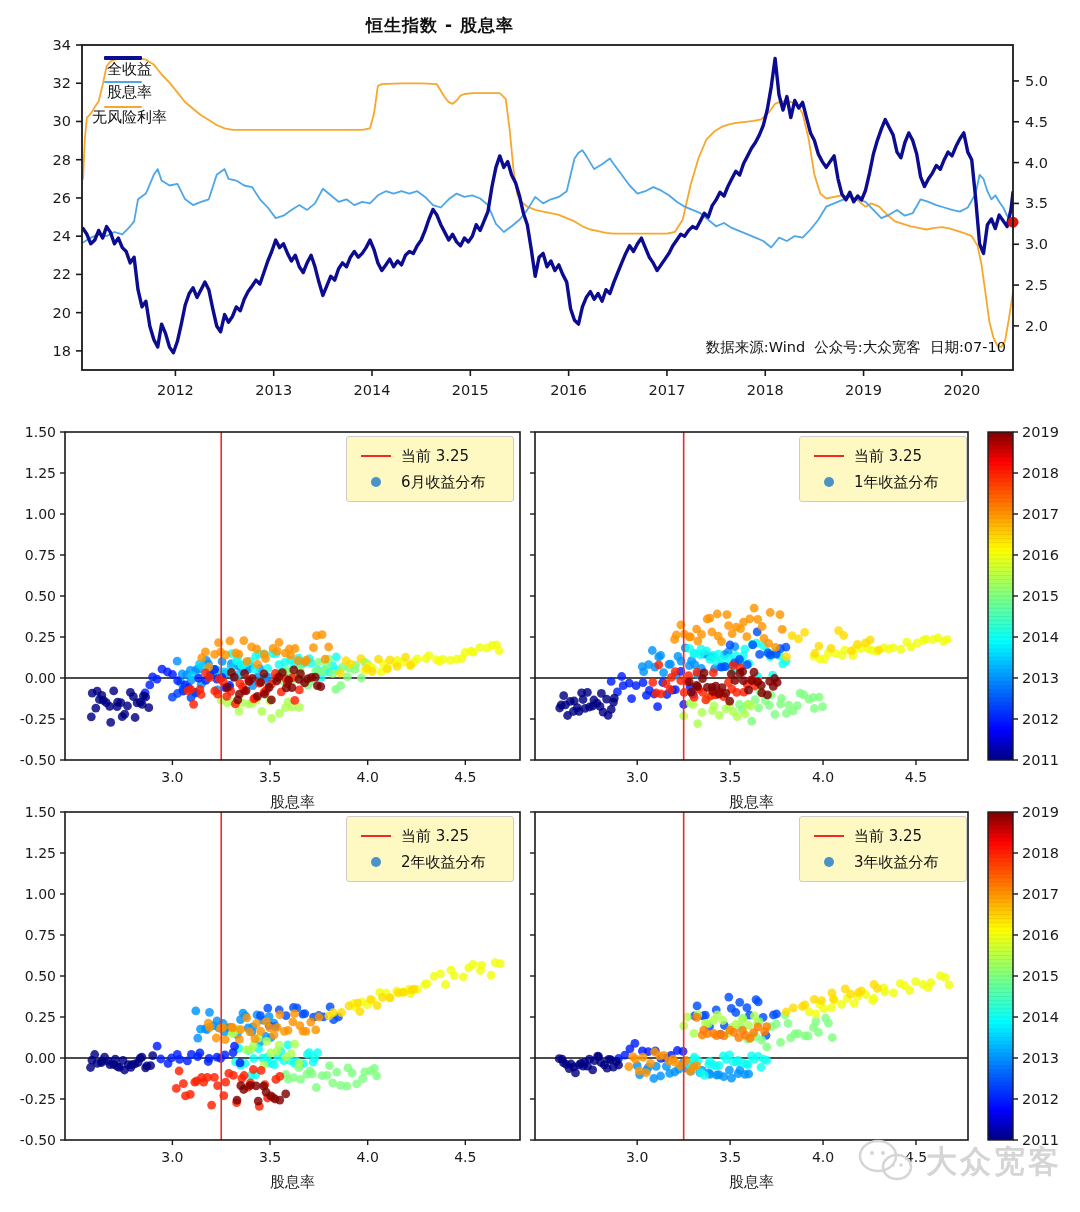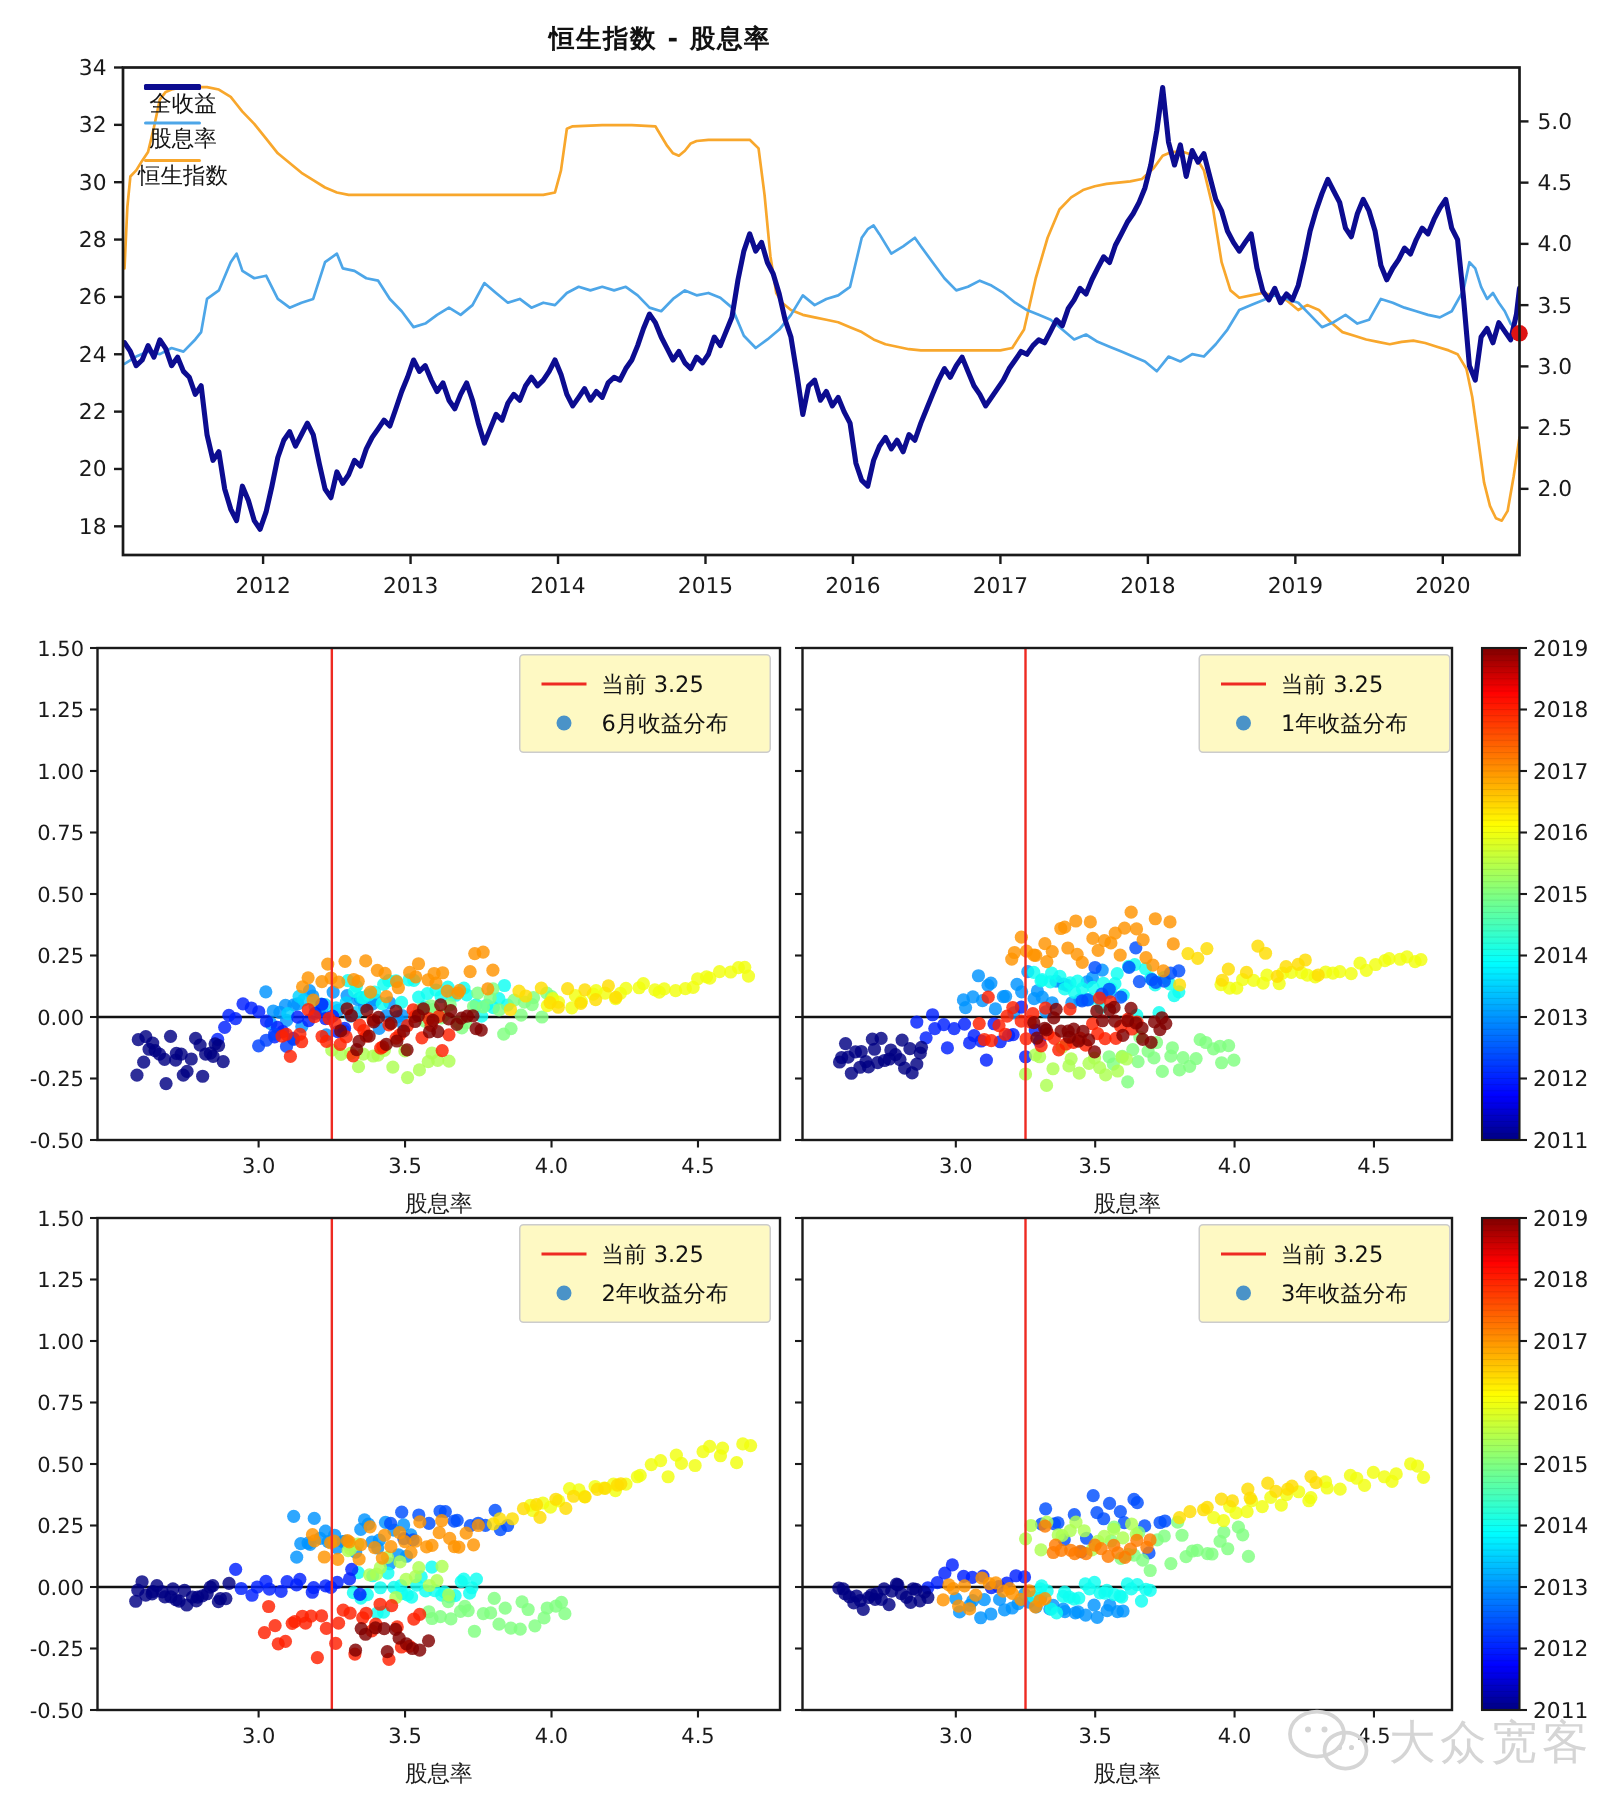--- a/index.html
+++ b/index.html
@@ -13,21 +13,21 @@
   .top-legend .sw{display:inline-block;width:38px;margin-right:14px;border-radius:1px;}
   .top-legend .lb{font-size:15px;color:#111;}
   .annot{position:absolute;right:74px;top:338px;font-size:14.5px;color:#111;white-space:pre;}
   .sc-legend{position:absolute;width:168px;background:#fef9c3;border:1px solid #cccccc;
         border-radius:3px;padding:6px 10px 6px 8px;box-sizing:border-box;}
   .sc-legend .row{display:flex;align-items:center;height:26px;}
   .sc-legend .line-sw{display:inline-block;width:30px;height:2px;margin:0 10px 0 6px;}
   .sc-legend .dot-sw{display:inline-block;width:10px;height:10px;border-radius:50%;margin:0 20px 0 16px;}
   .sc-legend .lb{font-size:15px;color:#111;}
   .watermark{position:absolute;right:18px;top:1136px;display:flex;align-items:center;
-        color:#d5d5d5;}
+        color:#d5d5d5;font-weight:bold;}
   .watermark .wm-text{font-size:31px;letter-spacing:3px;color:#d5d5d5;}
 </style>
 </head>
 <body>
 
 <div class="page">
 
   <svg id="chart-svg" width="1080" height="1212">
       <g>
         <clipPath id="clip-top">
@@ -1534,24 +1534,25 @@
     <div class="row">
       <span class="sw" style="height: 4px; background: rgb(12, 12, 144);"></span>
       <span class="lb">全收益</span>
     </div>
     <div class="row">
       <span class="sw" style="height: 2px; background: rgb(77, 166, 232);"></span>
       <span class="lb">股息率</span>
     </div>
     <div class="row">
       <span class="sw" style="height: 2px; background: rgb(248, 167, 44);"></span>
-      <span class="lb">恒生指数</span>
+      <span class="lb">无风险利率</span>
     </div>
   </div>
 
+  <div class="annot">数据来源:Wind  公众号:大众宽客  日期:07-10</div>
 
   <div class="sc-legend" style="left:346px;top:436px">
     <div class="row">
       <span class="line-sw" style="background: rgb(238, 42, 34);"></span>
       <span class="lb">当前 3.25</span>
     </div>
     <div class="row">
       <span class="dot-sw" style="background: rgb(74, 147, 200);"></span>
       <span class="lb">6月收益分布</span>
     </div>

